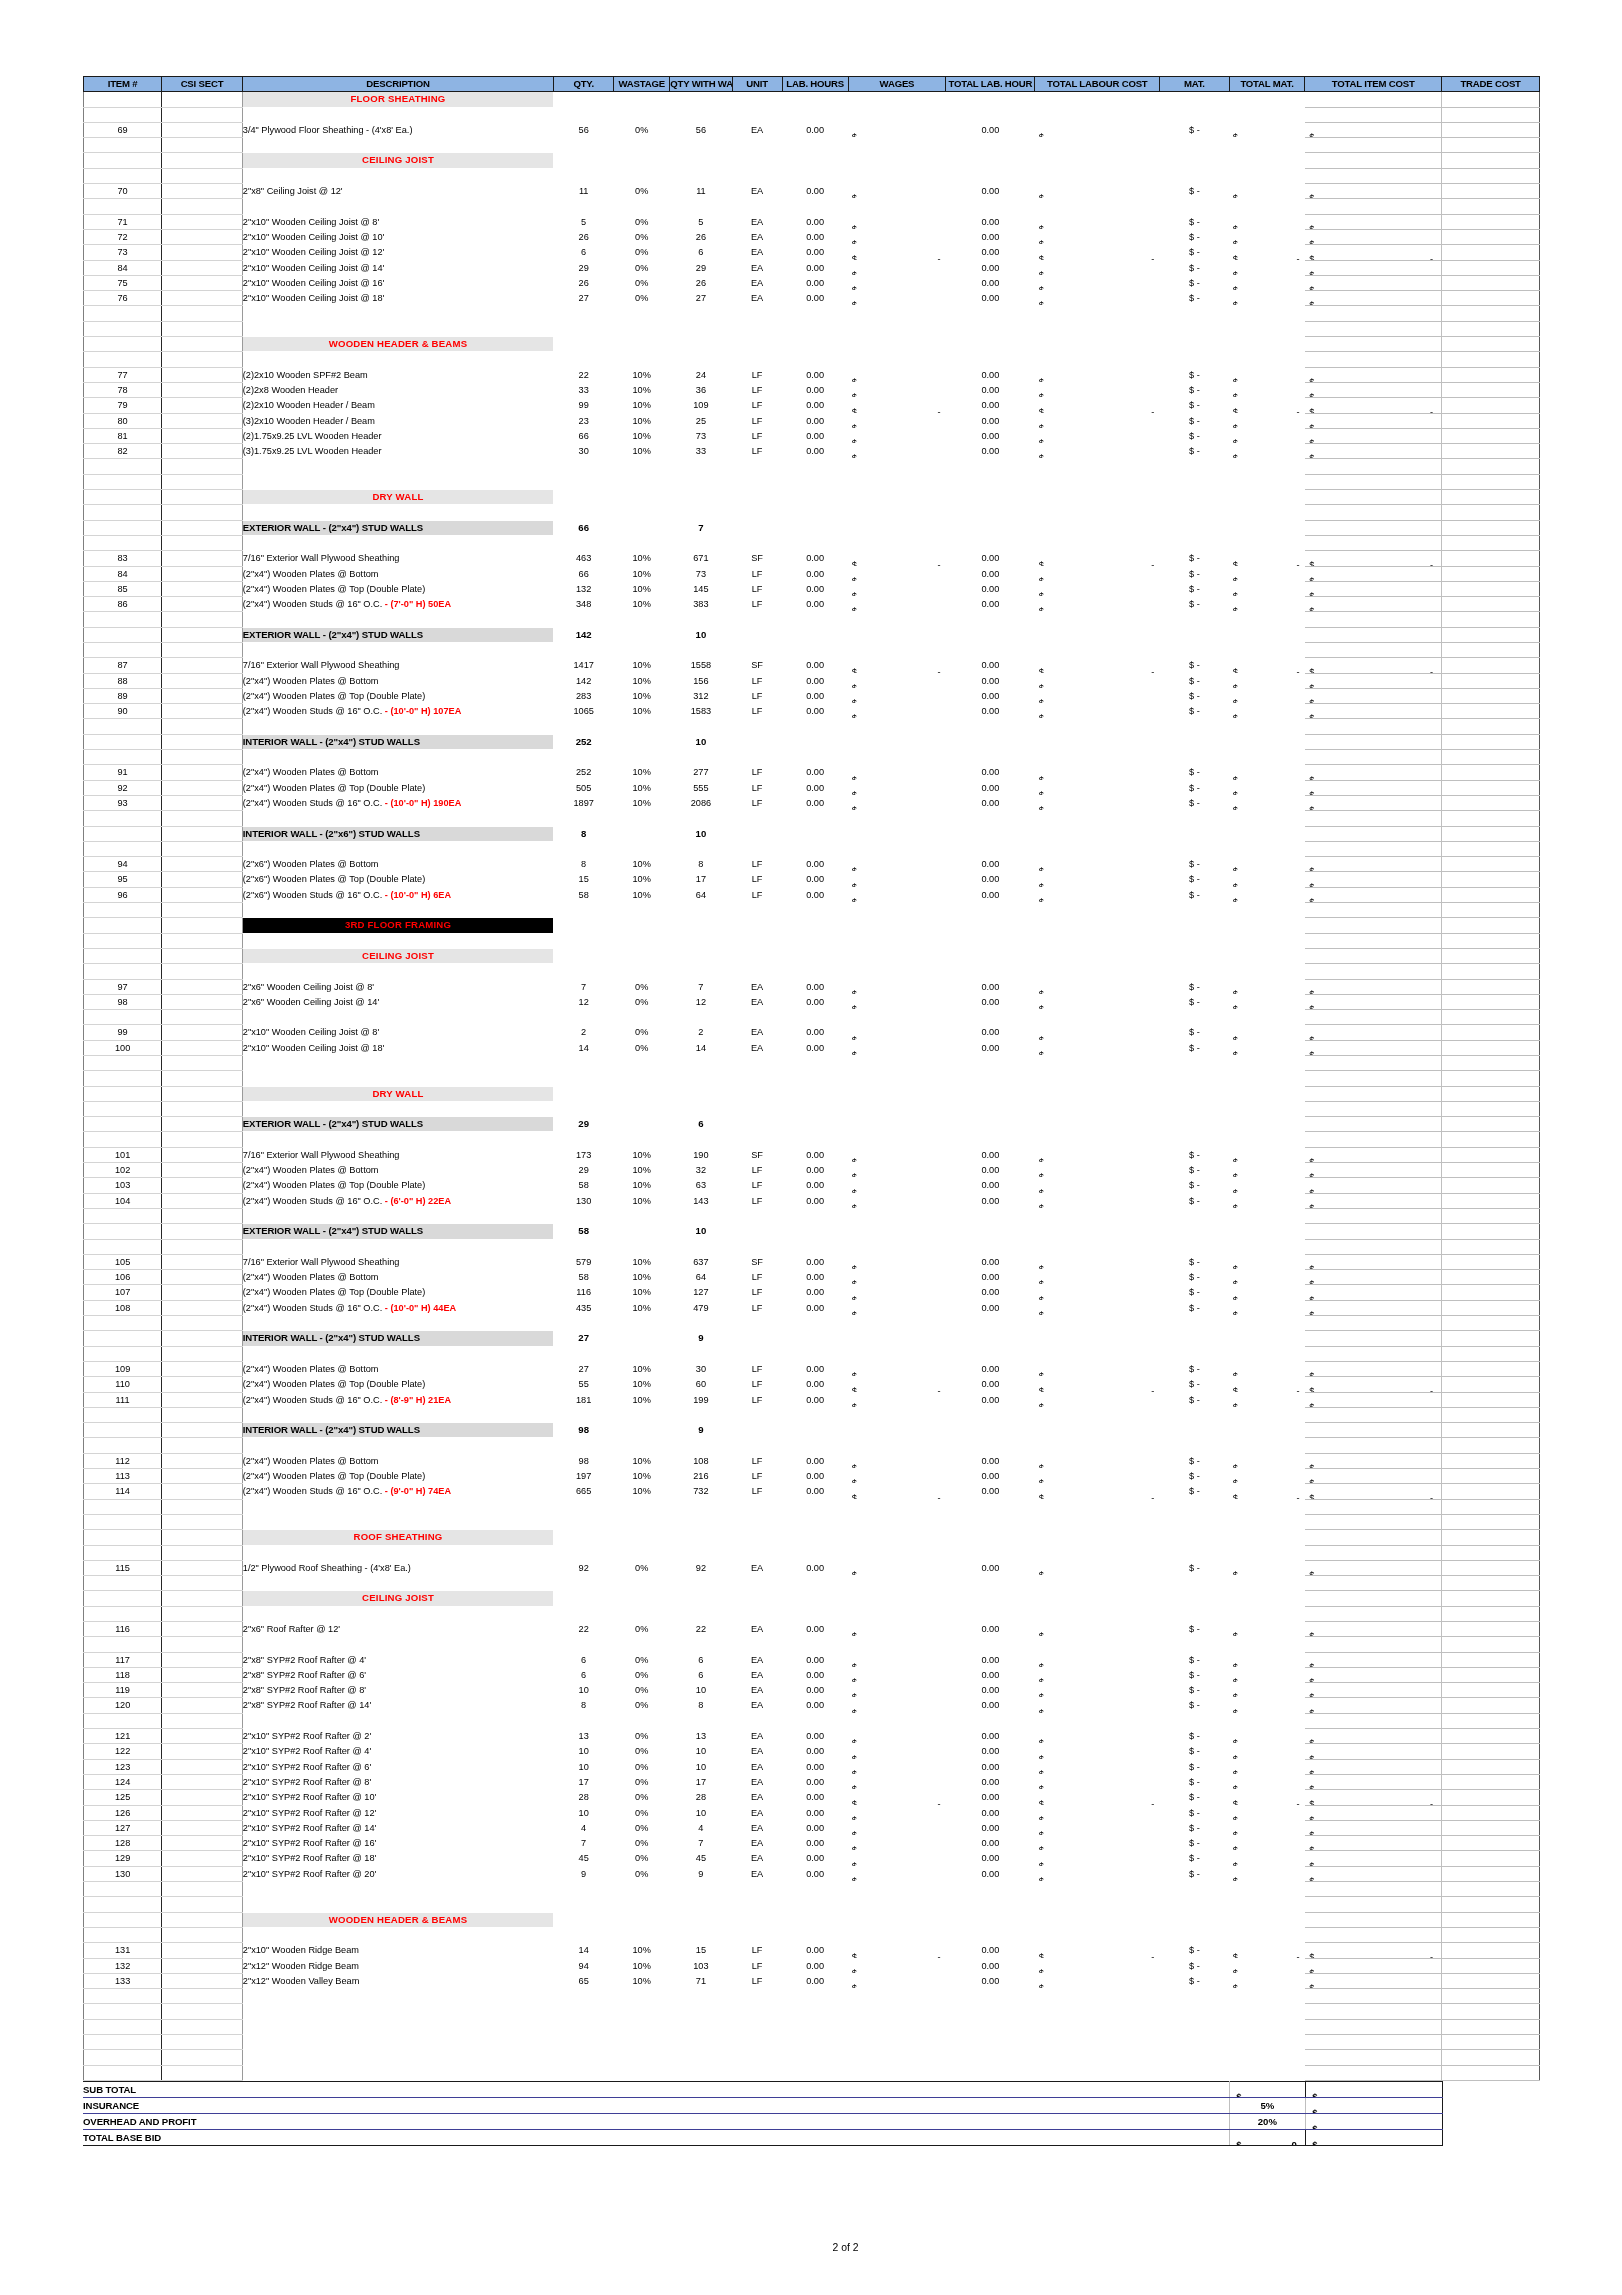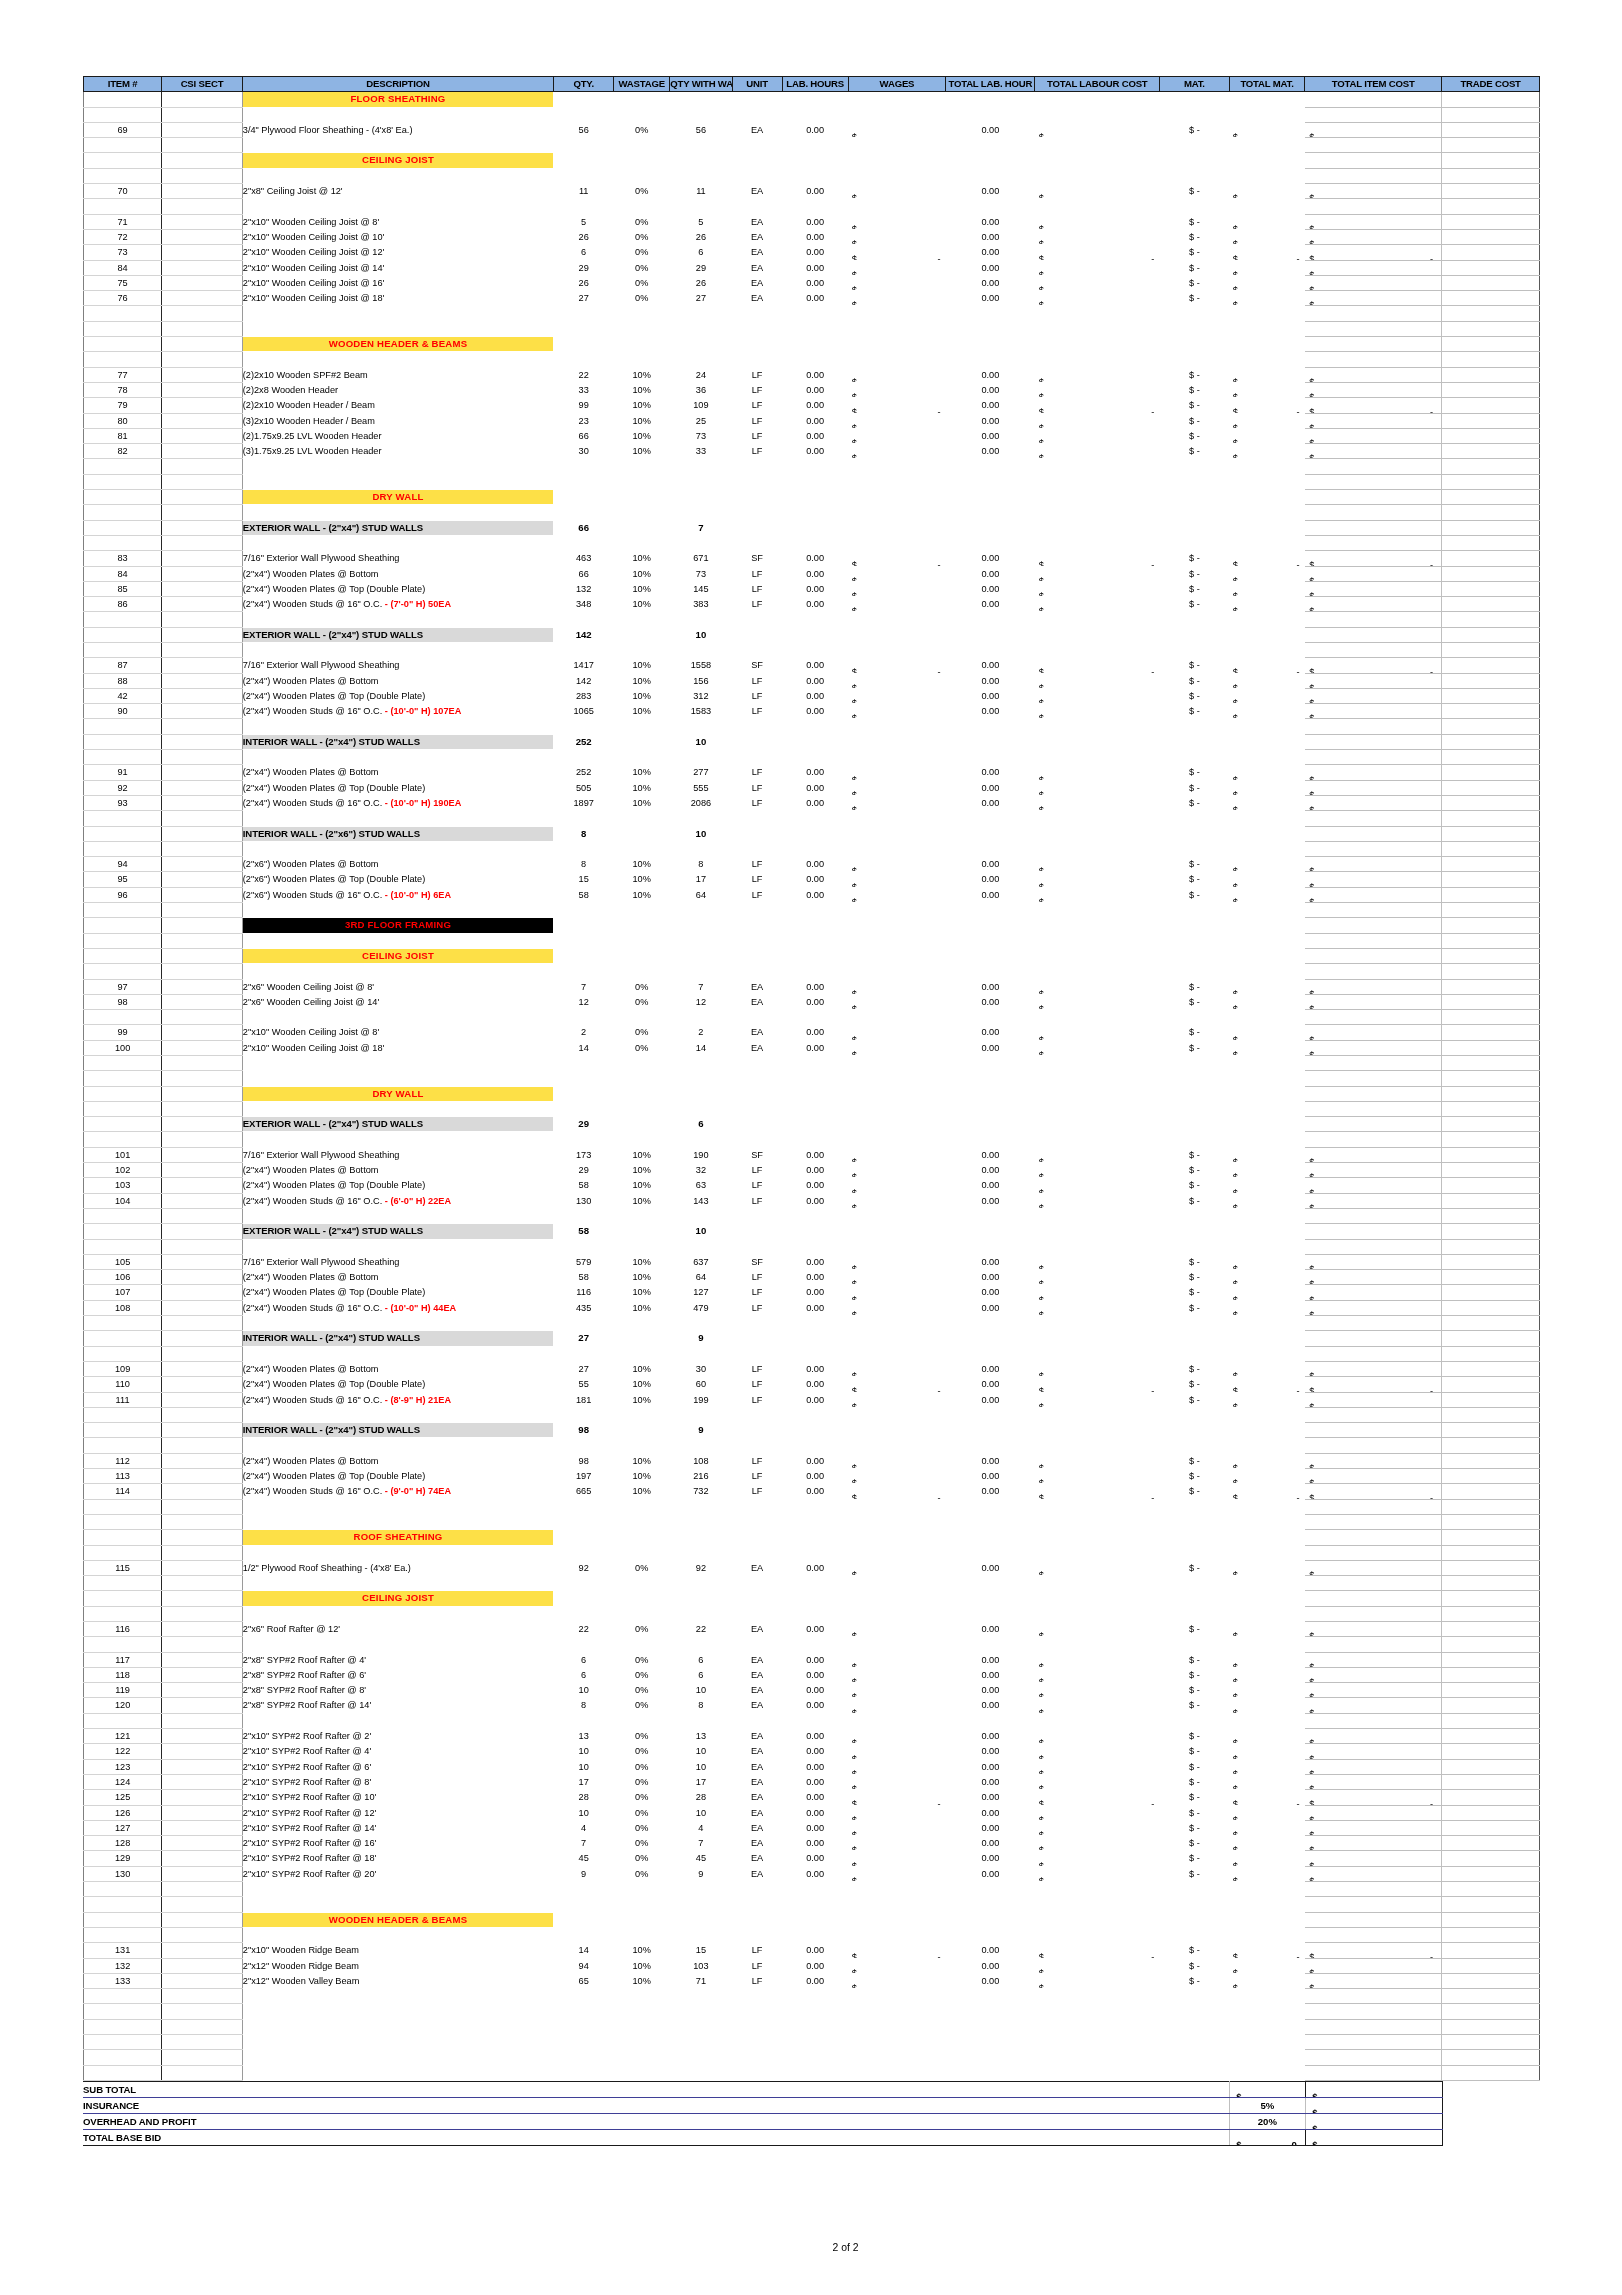--- a/index.html
+++ b/index.html
@@ -126,21 +126,21 @@
   
   td.band {
     text-align: center;
     font-weight: bold;
     color: #ff0000;
     font-size: 9.6px;
     letter-spacing: 0.2px;
     border-right: 0.8px solid #ffffff;
     border-bottom: 0.8px solid #ffffff;
   }
-  td.band.blue { background: #fde047; margin-top: 8px; }
+  td.band.blue { background: #e5e5e5; margin-top: 8px; }
   td.band.pink { background: #000000; }
 
   
   td.sub {
     text-align: left;
     padding-left: 3.2px;
     font-weight: bold;
     background: #d9d9d9;
     font-size: 9.6px;
     border-right: 0.8px solid #ffffff;
@@ -1154,21 +1154,21 @@
             <span class="ds">$</span>
             <span class="dash">-</span>
           </td>
           <td class="tic">
             <span class="ds">$</span>
             <span class="dash">-</span>
           </td>
           <td class="trade"></td>
         </tr>
         <tr>
-          <td class="item">42</td>
+          <td class="item">89</td>
           <td class="csi"></td>
           <td class="desc">(2"x4") Wooden Plates @ Top (Double Plate)</td>
           <td class="num">283</td>
           <td class="num">10%</td>
           <td class="num">312</td>
           <td class="num">LF</td>
           <td class="num">0.00</td>
           <td class="money">
             <span class="ds">$</span>
             <span class="dash">-</span>

